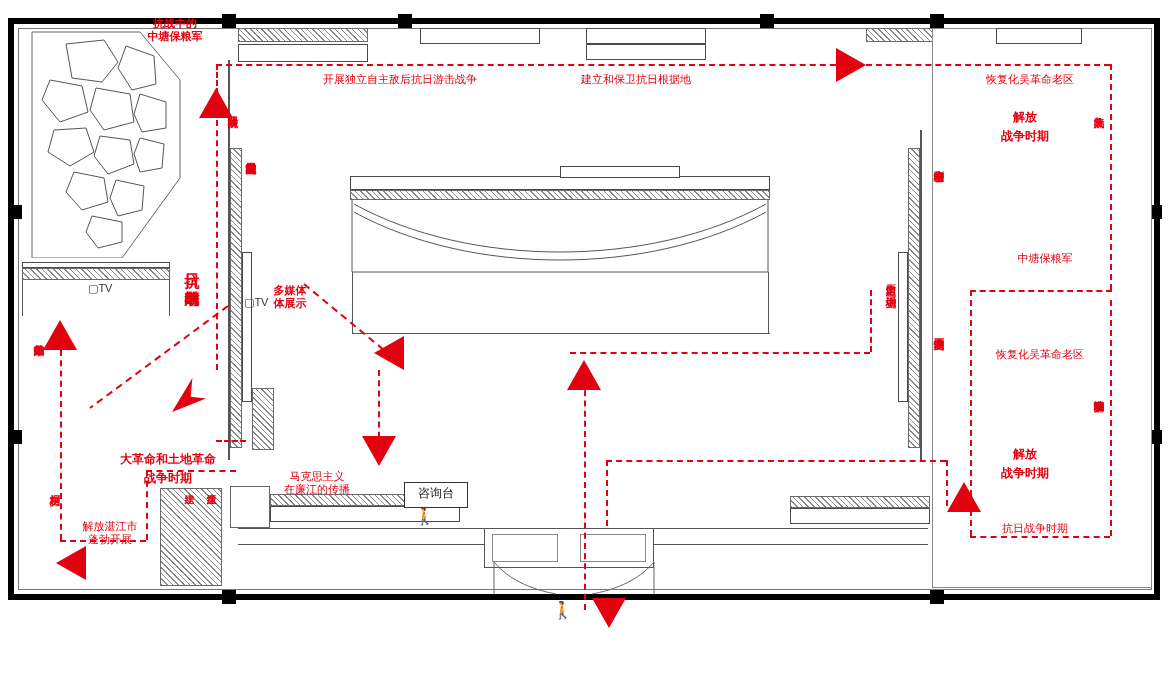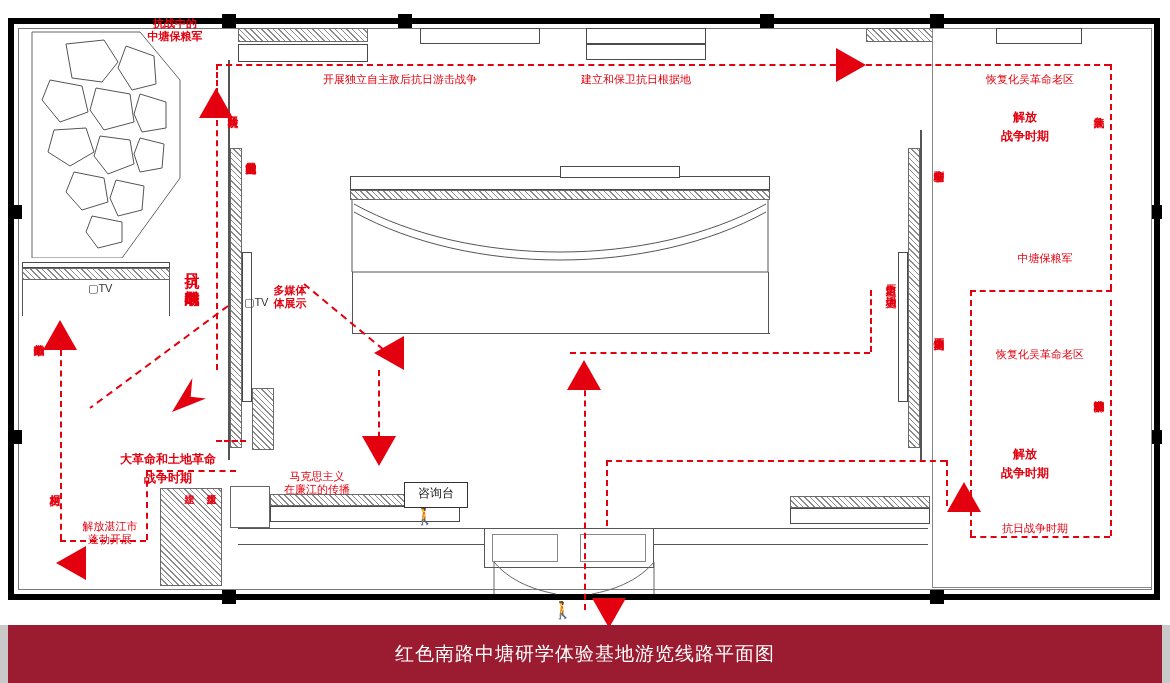--- a/index.html
+++ b/index.html
@@ -239,18 +239,13 @@
   <div class="lbl vert" style="left:932px;top:330px;">良垌镇主要历史人物</div>
   <div class="lbl vert" style="left:884px;top:276px;">坚定历史自信
 增强历史主动</div>
   <div class="lbl" style="left:1000px;top:252px;width:90px;">中塘保粮军</div>
   <div class="lbl" style="left:980px;top:348px;width:120px;">恢复化吴革命老区</div>
   <div class="lbl mid" style="left:985px;top:445px;width:80px;">解放
 战争时期</div>
   <div class="lbl vert" style="left:1092px;top:392px;">发动春季攻势和解放廉江</div>
   <div class="lbl" style="left:990px;top:522px;width:90px;">抗日战争时期</div>
 
-  <div class="footer">
-    <div class="edge" style="left:0;"></div>
-    <div class="edge" style="right:0;"></div>
-    <span>红色南路中塘研学体验基地游览线路平面图</span>
-  </div>
 </div>
 
 </body></html>

